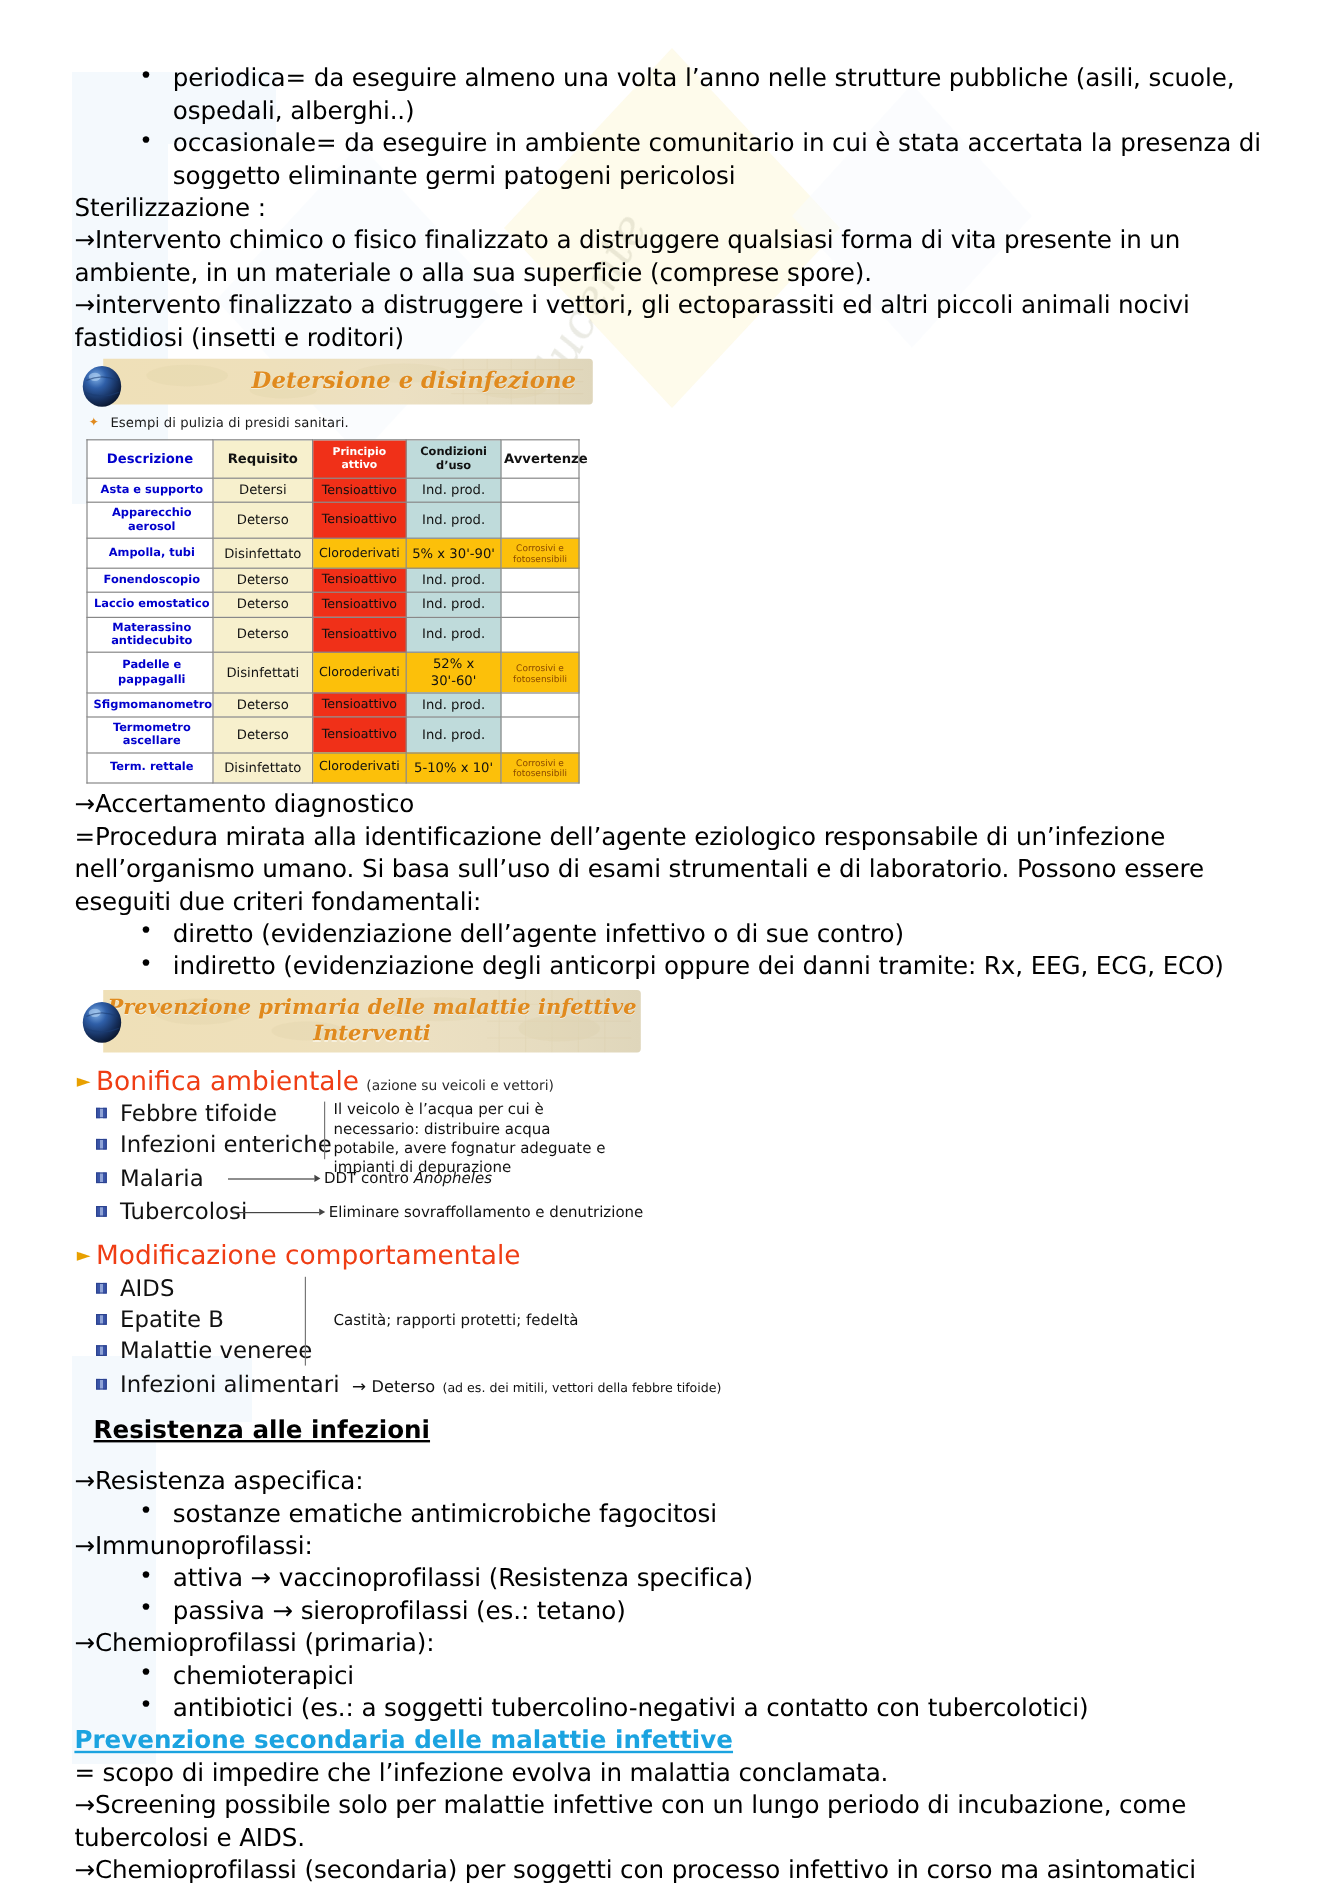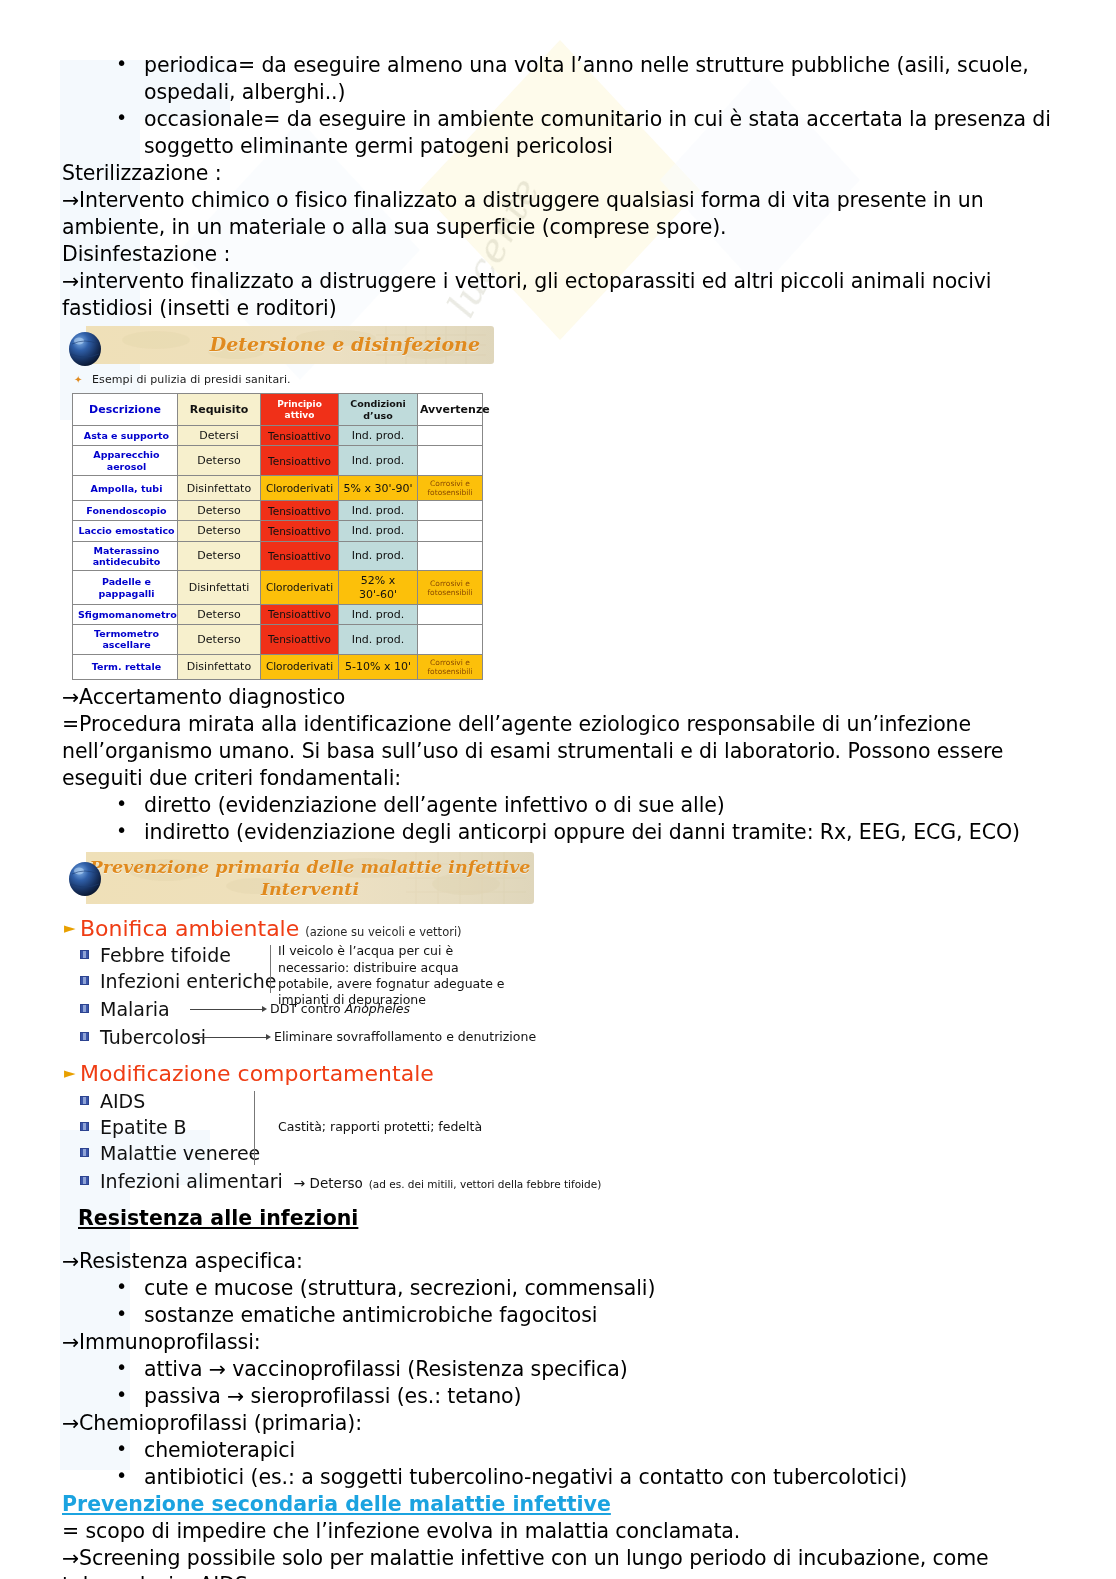--- a/index.html
+++ b/index.html
@@ -276,21 +276,20 @@
 
   <div id="content">
 
     <ul class="bullets">
       <li>periodica= da eseguire almeno una volta l’anno nelle strutture pubbliche (asili, scuole, ospedali, alberghi..)</li>
       <li>occasionale= da eseguire in ambiente comunitario in cui è stata accertata la presenza di soggetto eliminante germi patogeni pericolosi</li>
     </ul>
 
     <p class="para">Sterilizzazione :</p>
     <p class="para">→Intervento chimico o fisico finalizzato a distruggere qualsiasi forma di vita presente in un ambiente, in un materiale o alla sua superficie (comprese spore).</p>
-    <p class="para">Disinfestazione :</p>
     <p class="para">→intervento finalizzato a distruggere i vettori, gli ectoparassiti ed altri piccoli animali nocivi fastidiosi (insetti e roditori)</p>
 
     <div class="slide slide1">
 
       <div class="slide-banner">
         <svg class="map-ghost" viewBox="0 0 408 38" preserveAspectRatio="none" xmlns="http://www.w3.org/2000/svg">
           <g fill="#d8c79a" opacity=".55">
             <ellipse cx="70" cy="14" rx="34" ry="9"></ellipse>
             <ellipse cx="150" cy="26" rx="28" ry="7"></ellipse>
             <ellipse cx="250" cy="12" rx="40" ry="8"></ellipse>
@@ -418,21 +417,21 @@
             <td class="c-cond-yel">5-10% x 10'</td>
             <td class="c-avv-yel">Corrosivi e fotosensibili</td>
           </tr>
         </tbody>
       </table>
     </div>
 
     <p class="para" style="margin-top:4px">→Accertamento diagnostico</p>
     <p class="para">=Procedura mirata alla identificazione dell’agente eziologico responsabile di un’infezione nell’organismo umano. Si basa sull’uso di esami strumentali e di laboratorio. Possono essere eseguiti due criteri fondamentali:</p>
     <ul class="bullets">
-      <li>diretto (evidenziazione dell’agente infettivo o di sue alle)</li>
+      <li>diretto (evidenziazione dell’agente infettivo o di sue contro)</li>
       <li>indiretto (evidenziazione degli anticorpi oppure dei danni tramite: Rx, EEG, ECG, ECO)</li>
     </ul>
 
     <div class="slide slide2">
 
       <div class="slide-banner">
         <svg class="map-ghost" viewBox="0 0 448 52" preserveAspectRatio="none" xmlns="http://www.w3.org/2000/svg">
           <g fill="#d8c79a" opacity=".5">
             <ellipse cx="80" cy="18" rx="38" ry="11"></ellipse>
             <ellipse cx="170" cy="34" rx="30" ry="8"></ellipse>
@@ -542,21 +541,20 @@
             <span style="font-size:14px;">&nbsp;→&nbsp;</span><span style="font-size:13.5px;">Deterso</span><span class="tiny" style="margin-left:6px;">(ad es. dei mitili, vettori della febbre tifoide)</span>
           </div>
         </div>
       </div>
     </div>
 
     <div class="bottomtext">
       <p class="heading-ul">Resistenza alle infezioni </p>
       <p class="para">→Resistenza aspecifica:</p>
       <ul class="bullets">
-        <li>cute e mucose (struttura, secrezioni, commensali)</li>
         <li>sostanze ematiche antimicrobiche fagocitosi</li>
       </ul>
 
       <p class="para">→Immunoprofilassi:</p>
       <ul class="bullets">
         <li>attiva → vaccinoprofilassi (Resistenza specifica)</li>
         <li>passiva → sieroprofilassi (es.: tetano)</li>
       </ul>
 
       <p class="para">→Chemioprofilassi (primaria):</p>

